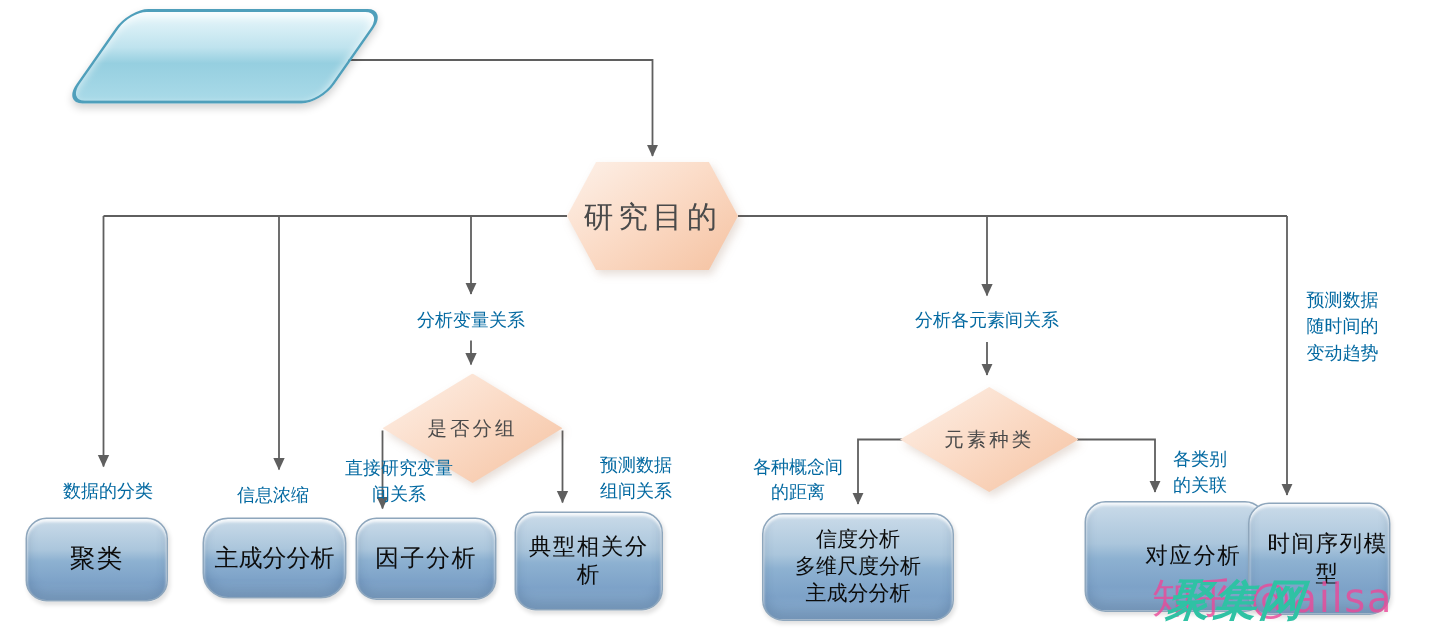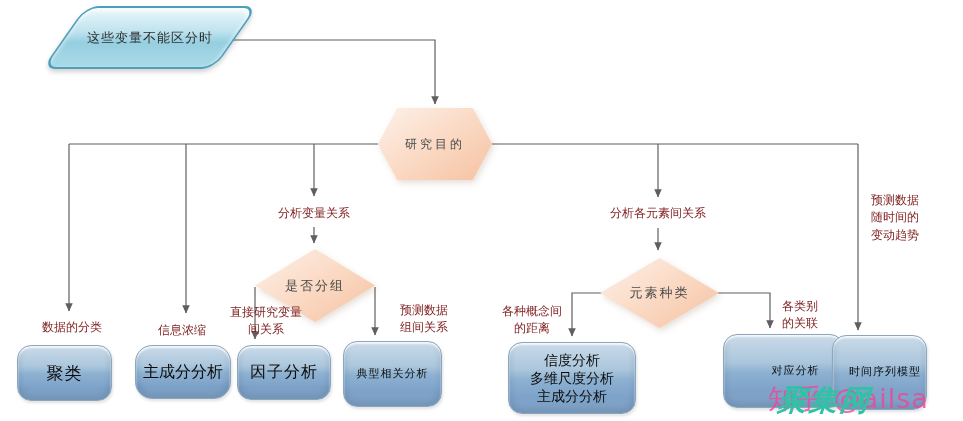--- a/index.html
+++ b/index.html
@@ -22,35 +22,35 @@
   }
   .start-text{position:relative;font-size:13px;color:#2e2e2e;white-space:nowrap;letter-spacing:1px;}
   
   .peach-wrap{position:absolute;z-index:2;filter:drop-shadow(2px 3px 3px rgba(120,70,40,.18));}
   .peach{
     width:100%;height:100%;display:flex;align-items:center;justify-content:center;
     background:linear-gradient(145deg,#fdf1e9 0%,#fbdcc8 45%,#f5c2a1 100%);
     color:#4a4a4a;text-align:center;
   }
   .hexagon-wrap{left:378px;top:108px;width:114px;height:72px;}
-  .hexagon{clip-path:polygon(0 50%,17% 0,83% 0,100% 50%,83% 100%,17% 100%);font-size:12px;letter-spacing:3px;}
+  .hexagon{clip-path:polygon(0 50%,17% 0,83% 0,100% 50%,83% 100%,17% 100%);font-size:20px;letter-spacing:3px;}
   .diamond{clip-path:polygon(50% 0,100% 50%,50% 100%,0 50%);font-size:13px;letter-spacing:2px;}
   .diamond1-wrap{left:255px;top:249px;width:120px;height:73px;}
   .diamond2-wrap{left:600px;top:258px;width:119px;height:70px;}
   
   .box{
     border-radius:14px;
     background:linear-gradient(180deg,#cadbe9 0%,#abc6dc 38%,#8db1d1 52%,#7da2c8 78%,#88aacb 100%);
     border:1px solid #8ea6bc;
     box-shadow:inset 0 2px 2px rgba(255,255,255,.85), inset 0 -5px 7px rgba(25,55,95,.20), 1px 2px 3px rgba(0,0,0,.12);
-    color:#0c0c0c;font-size:11px;line-height:1.3;letter-spacing:1px;
+    color:#0c0c0c;font-size:15px;line-height:1.3;letter-spacing:1px;
   }
   .wrap-narrow{display:inline-block;width:82px;}
   
-  .elabel{position:absolute;z-index:3;font-size:12px;color:#7f1d1d;line-height:1.45;text-align:center;white-space:nowrap;transform:translateX(-50%);}
+  .elabel{position:absolute;z-index:3;font-size:12px;color:#0369a1;line-height:1.45;text-align:center;white-space:nowrap;transform:translateX(-50%);}
   .elabel-left{transform:none;}
   
   .wm-zhihu{position:absolute;z-index:5;left:768px;top:360px;font-size:27px;color:#ec4899;opacity:.8;letter-spacing:1px;white-space:nowrap;margin-top:21px;}
   .wm-site{position:absolute;z-index:6;left:778px;top:381px;font-size:29px;font-weight:bold;font-style:italic;color:#2fc2a4;letter-spacing:2px;white-space:nowrap;transform:skewX(-6deg);}
 </style>
 </head>
 <body>
 
 <svg id="connectors" width="963" height="421" viewBox="0 0 963 421">
   <defs>
@@ -71,21 +71,20 @@
     <path d="M658 144 V197" marker-end="url(#arrow)"></path>
     <path d="M658 228 V250" marker-end="url(#arrow)"></path>
     <path d="M602 293 H572 V336" marker-end="url(#arrow)"></path>
     <path d="M718 293 H770 V328" marker-end="url(#arrow)"></path>
     <path d="M858 144 V330" marker-end="url(#arrow)"></path>
   </g>
 </svg>
 
 <div class="shape start-wrap">
   <div class="start-skew"></div>
-  <div class="start-text">这些变量不能区分时</div>
 </div>
 
 <div class="peach-wrap hexagon-wrap">
   <div class="peach hexagon">研究目的</div>
 </div>
 
 <div class="peach-wrap diamond1-wrap">
   <div class="peach diamond">是否分组</div>
 </div>
 <div class="peach-wrap diamond2-wrap">

